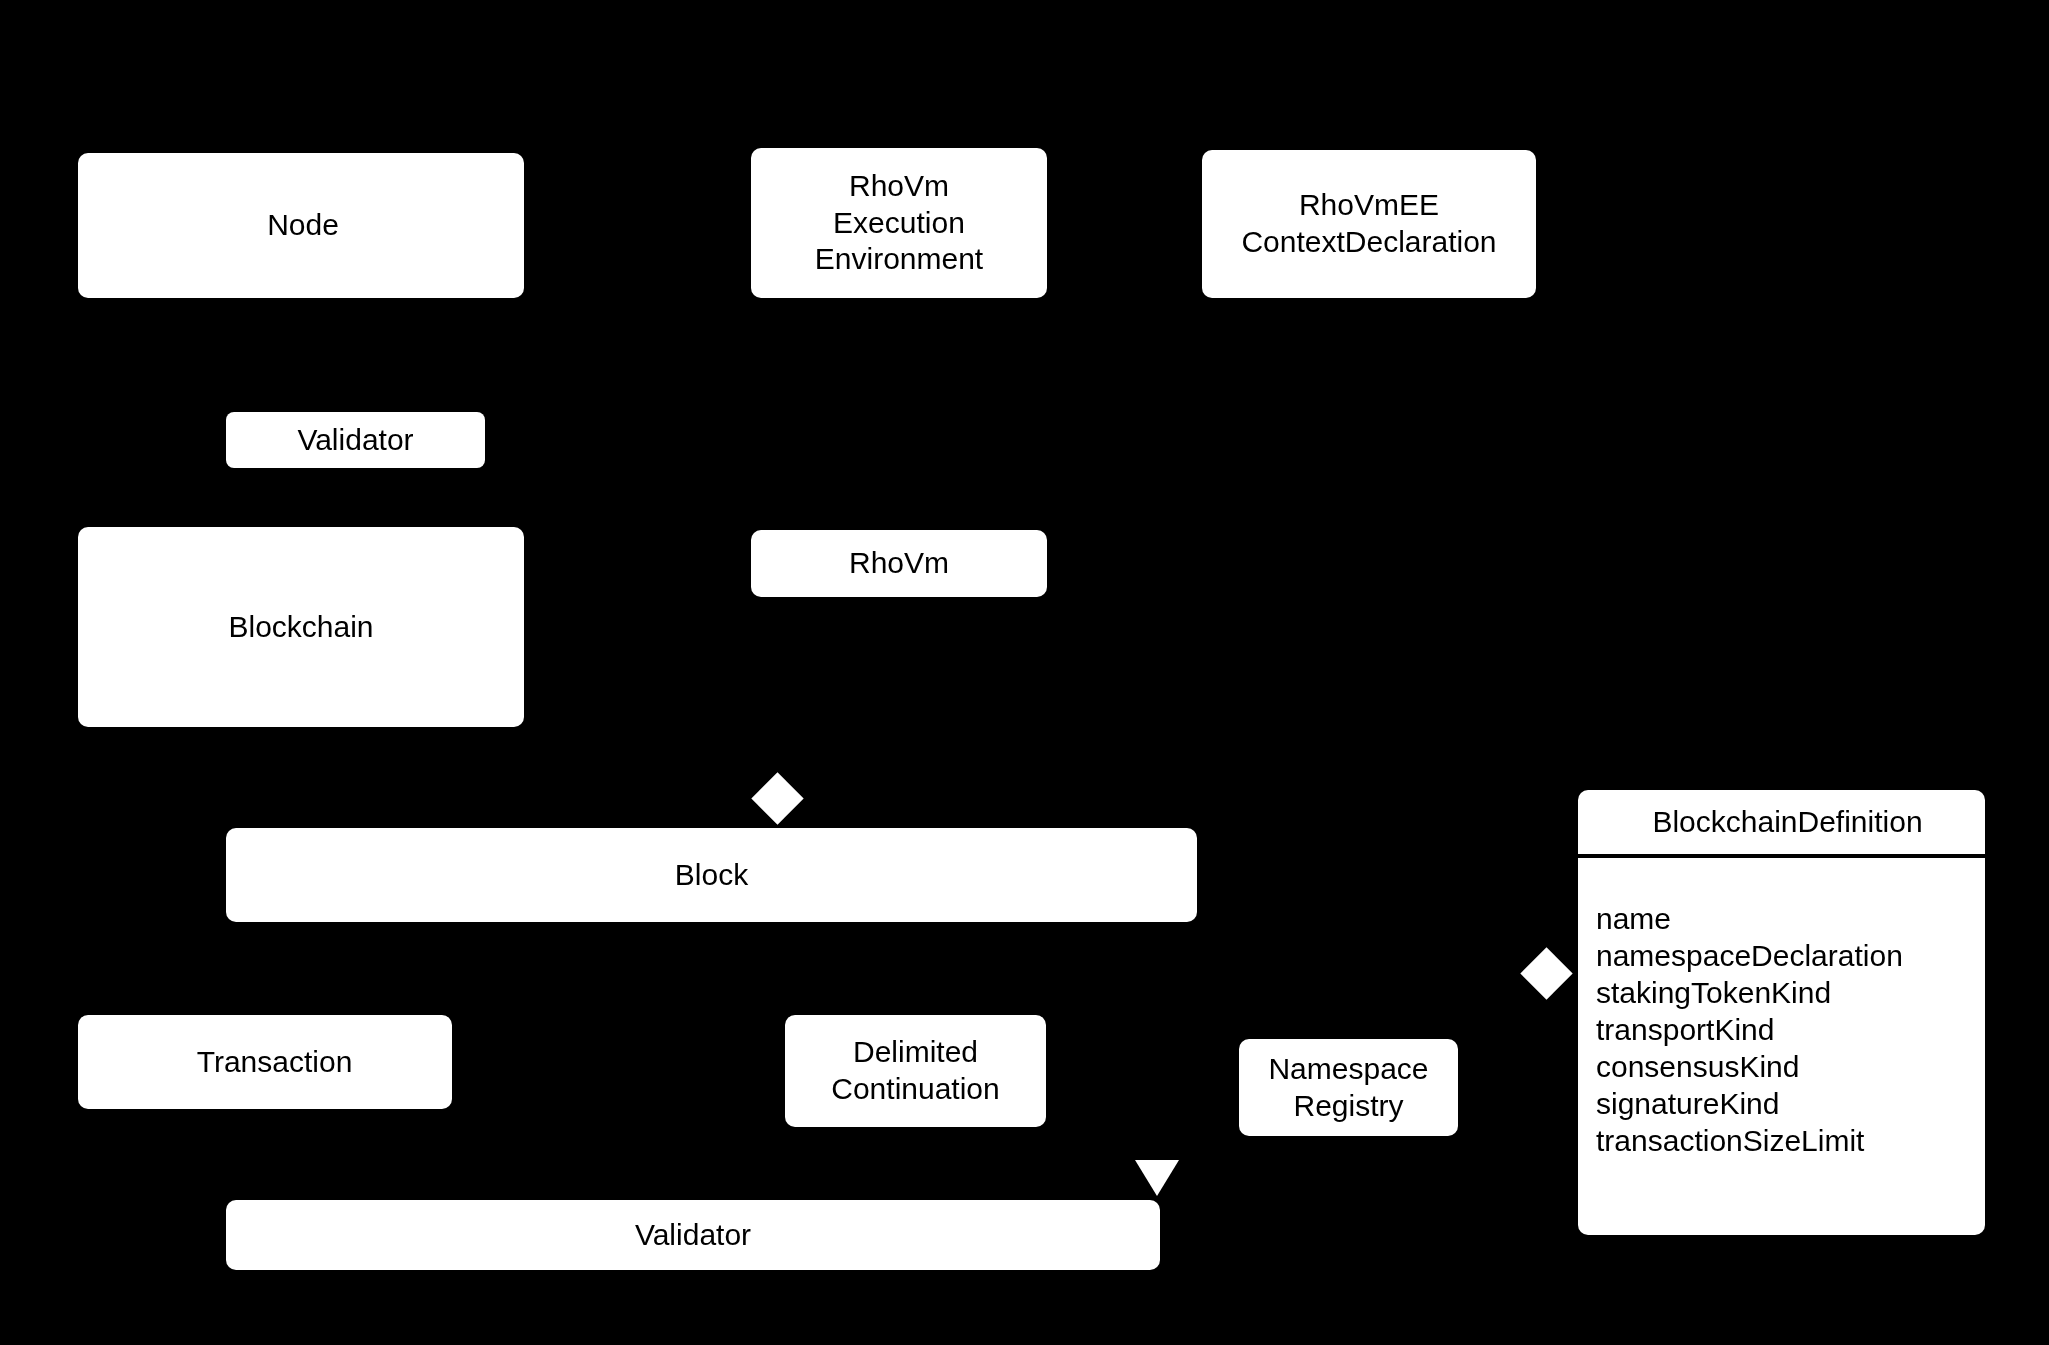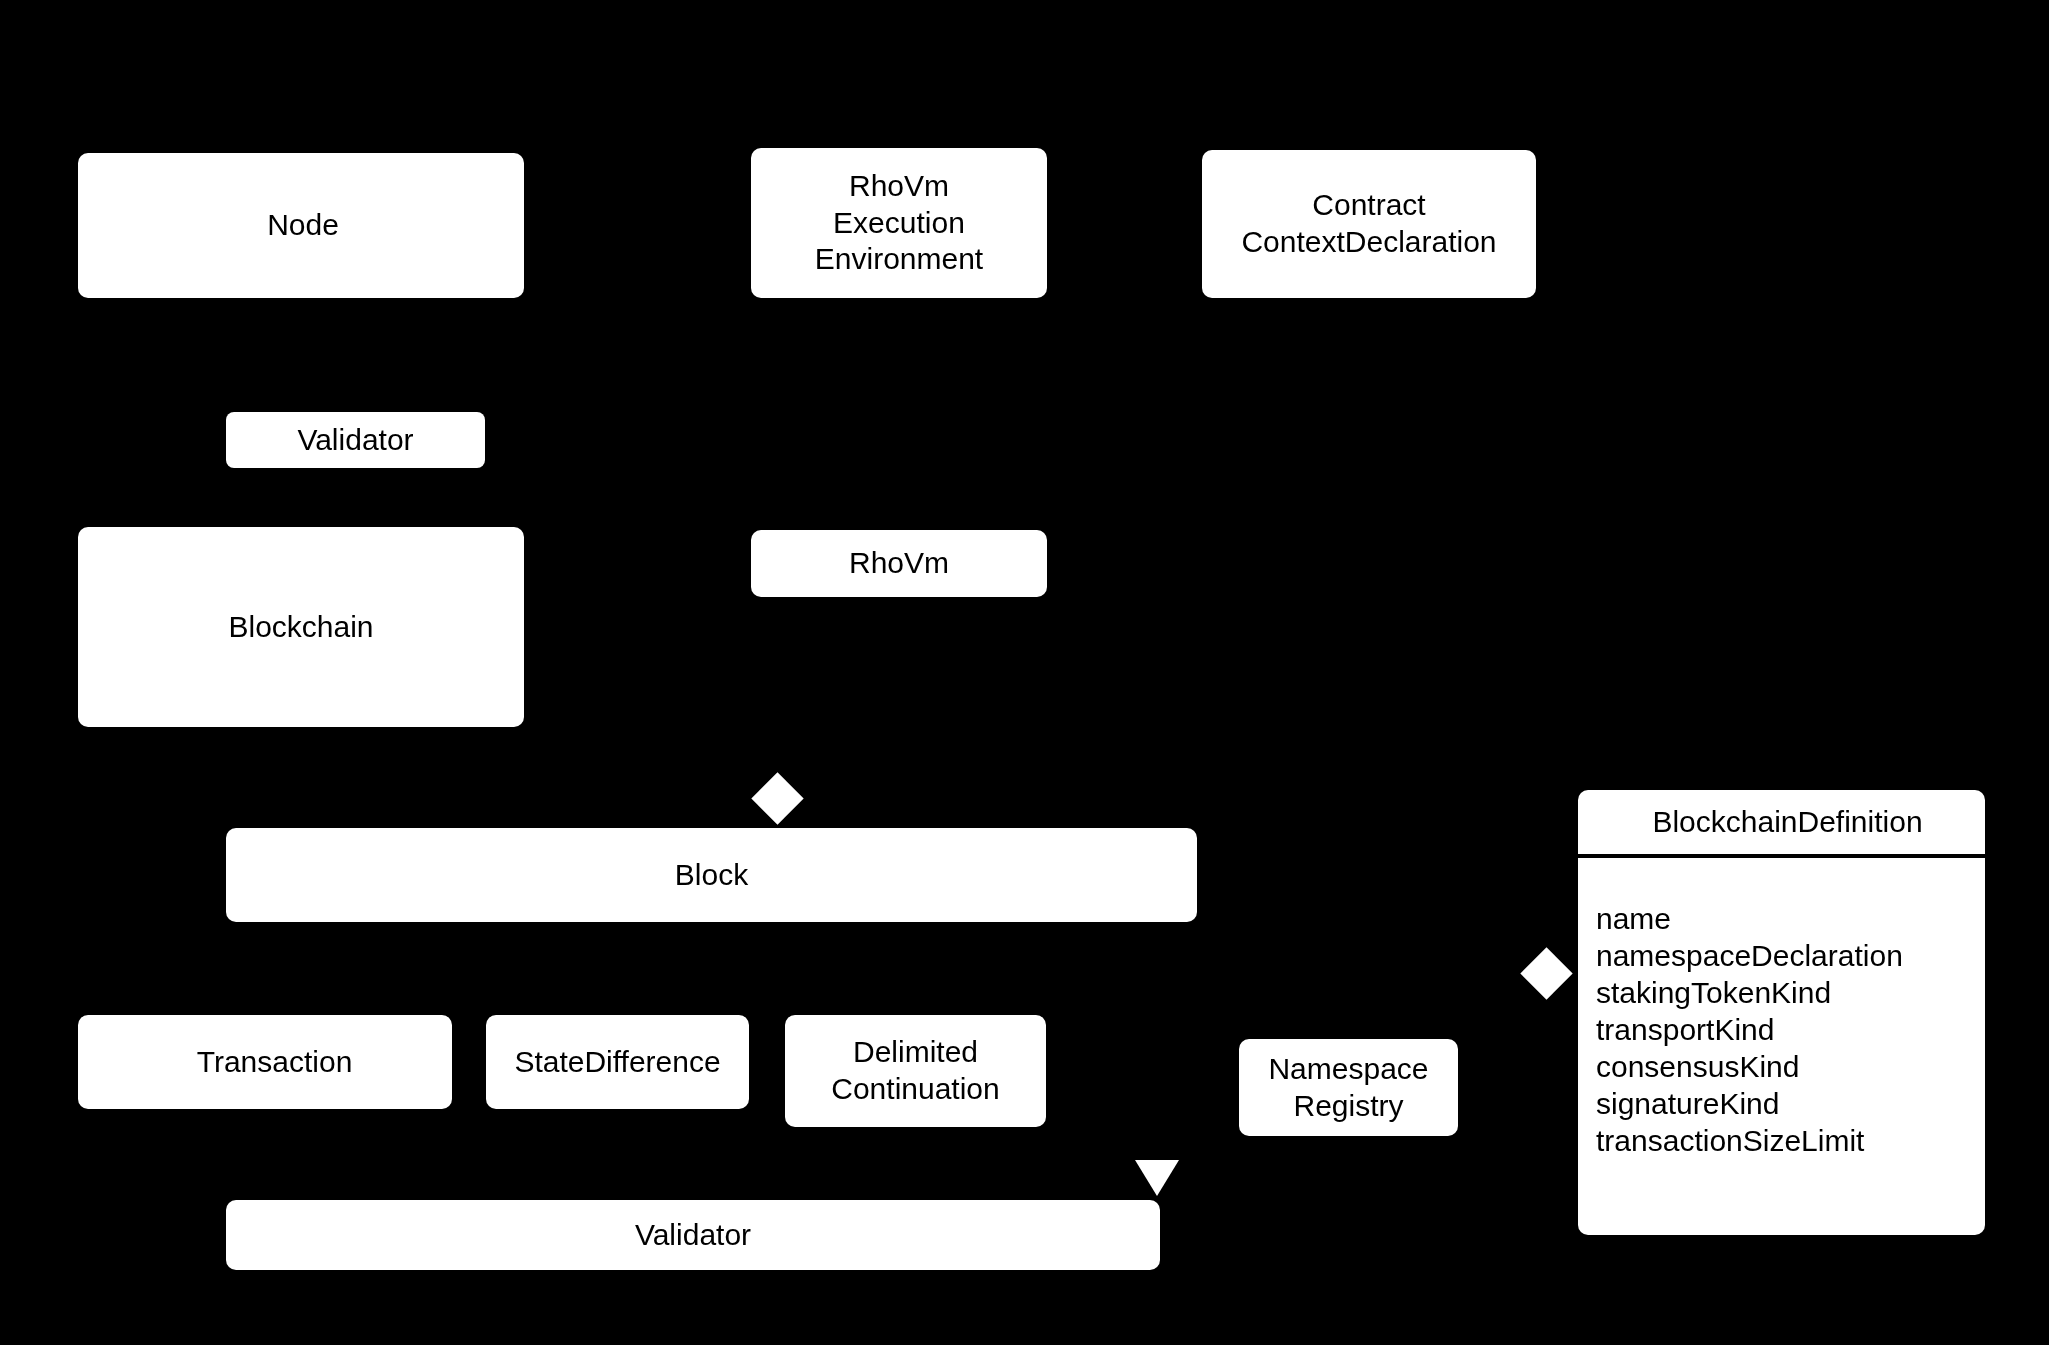--- a/index.html
+++ b/index.html
@@ -93,21 +93,21 @@
     <span>Node</span>
   </div>
 
   <div class="node" style="left:751px; top:148px; width:296px; height:150px;">
     <span>RhoVm
 Execution
 Environment</span>
   </div>
 
   <div class="node" style="left:1202px; top:150px; width:334px; height:148px;">
-    <span>Contract
+    <span>RhoVmEE
 ContextDeclaration</span>
   </div>
 
   <div class="node" style="left:226px; top:412px; width:259px; height:56px; border-radius:8px;">
     <span>Validator</span>
   </div>
 
   <div class="node" style="left:78px; top:527px; width:446px; height:200px;">
     <span>Blockchain</span>
   </div>
@@ -119,23 +119,20 @@
   <div class="diamond" style="left:759px; top:780px; width:37px; height:37px;"></div>
 
   <div class="node" style="left:226px; top:828px; width:971px; height:94px;">
     <span>Block</span>
   </div>
 
   <div class="node" style="left:78px; top:1015px; width:374px; height:94px;padding-left:27px;">
     <span>Transaction</span>
   </div>
 
-  <div class="node" style="left:486px; top:1015px; width:263px; height:94px;">
-    <span>StateDifference</span>
-  </div>
 
   <div class="node" style="left:785px; top:1015px; width:261px; height:112px;">
     <span>Delimited
 Continuation</span>
   </div>
 
   <div class="node" style="left:1239px; top:1039px; width:219px; height:97px;">
     <span>Namespace
 Registry</span>
   </div>

